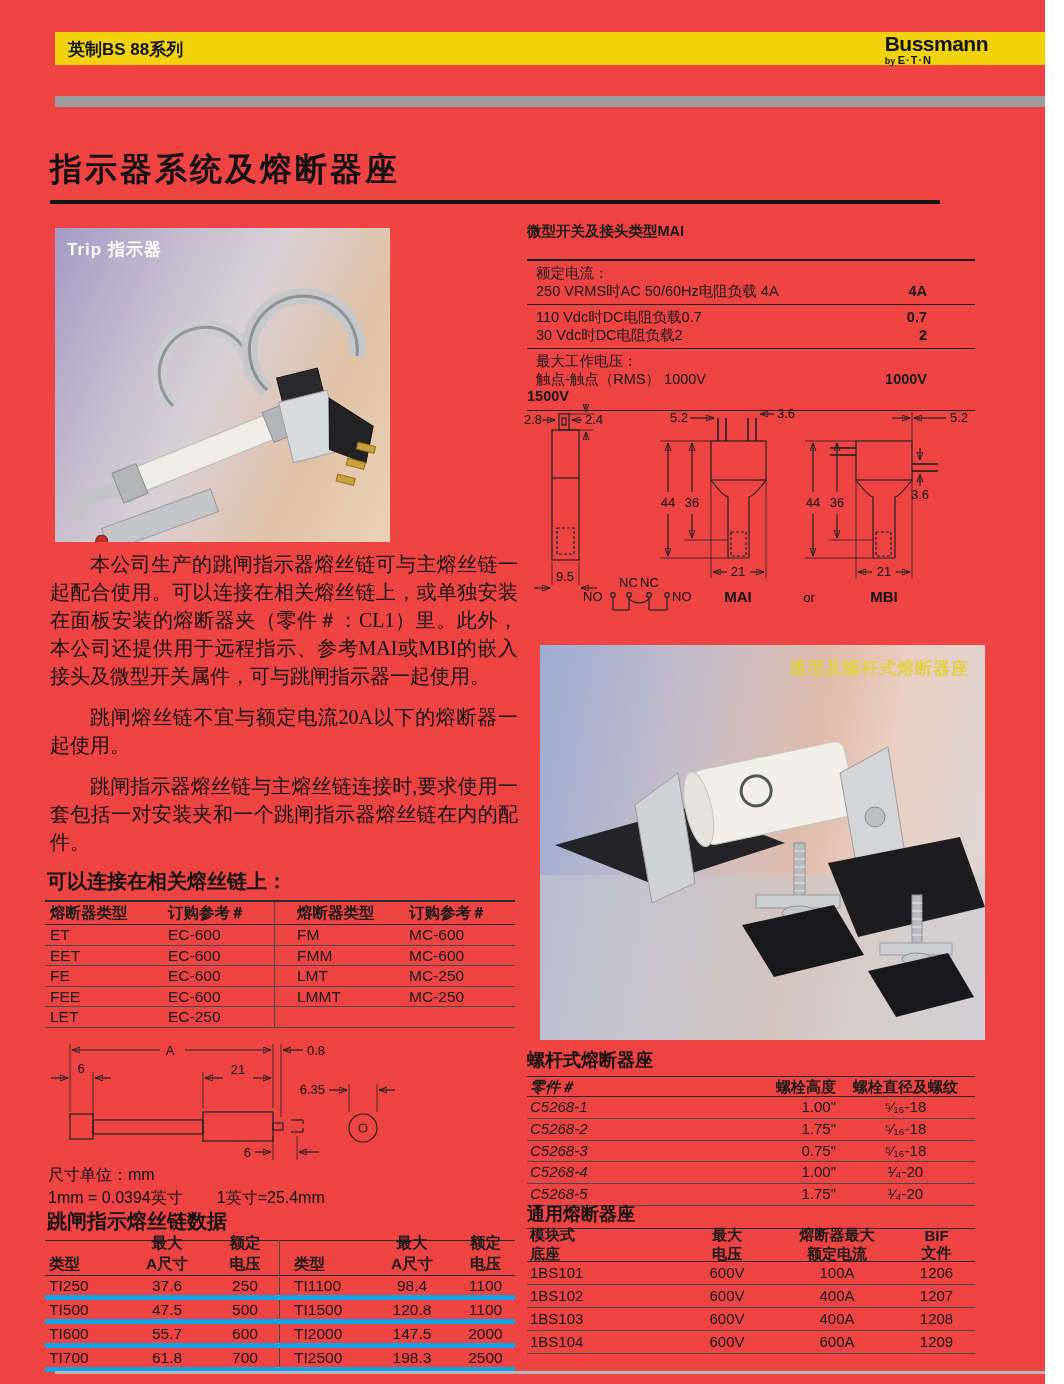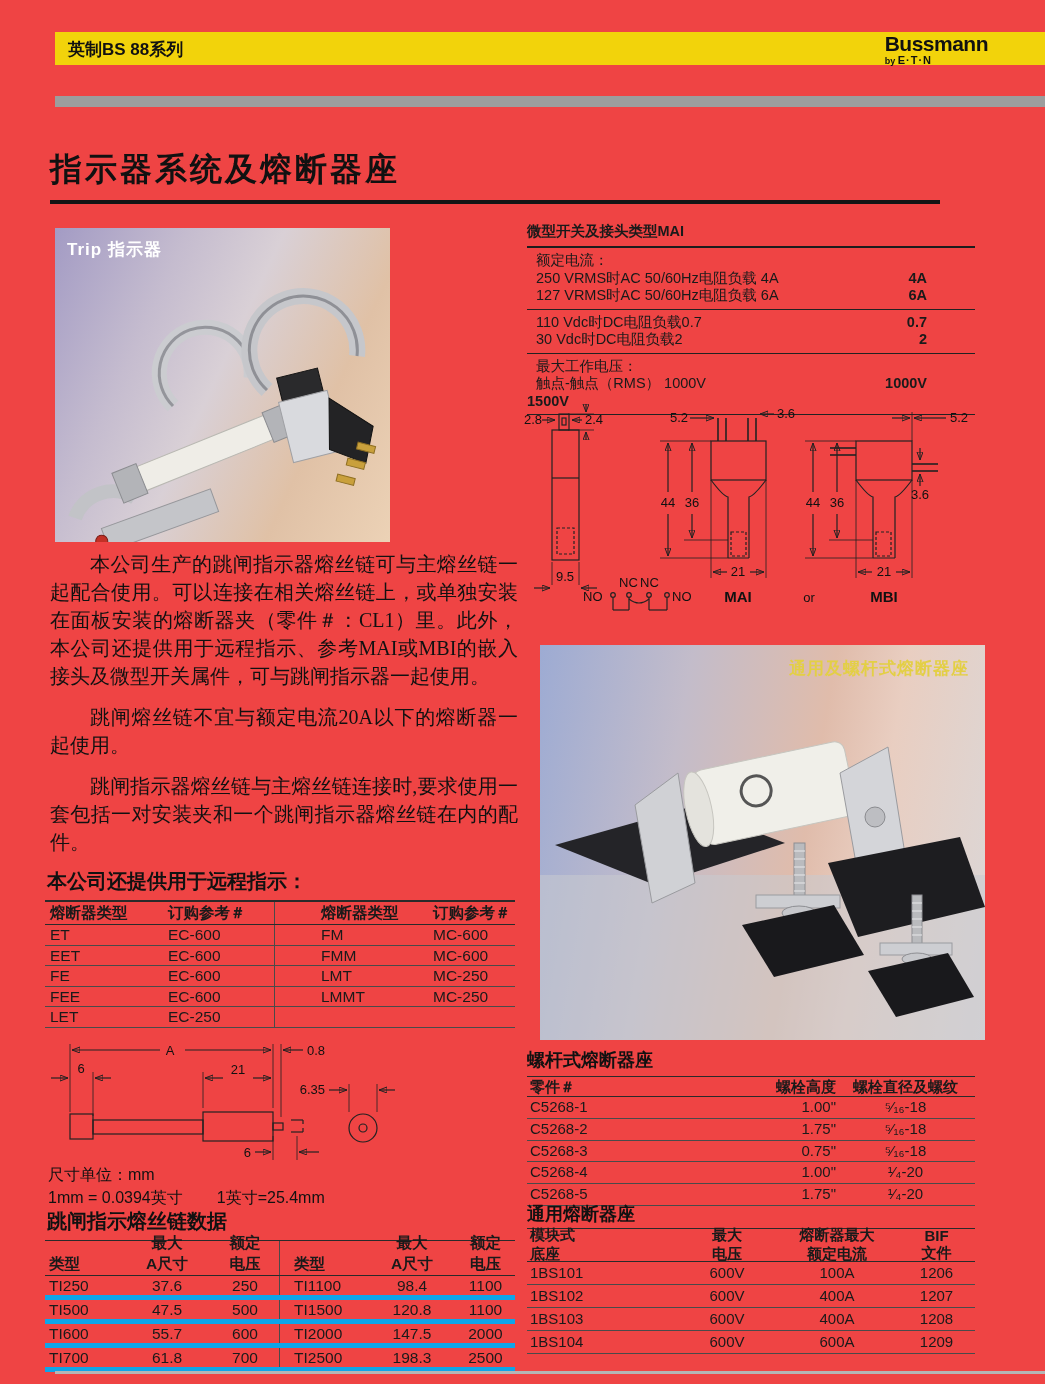--- a/index.html
+++ b/index.html
@@ -21,32 +21,32 @@
   
   .photo1{position:absolute;left:55px;top:228px;width:335px;height:314px;
           background:linear-gradient(115deg,#a39bc4 0%,#c5bccf 28%,#d9d0d6 48%,#e0c1a6 74%,#ecd2b6 100%);}
   .photo1 .plabel{position:absolute;left:12px;top:10px;color:#fff;font-weight:bold;font-size:17px;letter-spacing:1px;}
   .photo2{position:absolute;left:540px;top:645px;width:445px;height:395px;
           background:linear-gradient(100deg,#9dabd3 0%,#c3bcca 30%,#e0bcab 58%,#e9cec1 72%,#dad7d8 100%);}
   .photo2 .plabel{position:absolute;right:16px;top:12px;color:#e3cf45;font-weight:bold;font-size:17px;letter-spacing:1px;}
   .photo1 svg,.photo2 svg{position:absolute;left:0;top:0;}
   
   .mai{position:absolute;left:527px;top:222px;width:448px;font-size:14.5px;}
-  .mai .t{font-weight:bold;font-size:14.5px;padding-bottom:5px;border-bottom:2px solid #1d1d1d;}
+  .mai .t{font-weight:bold;font-size:14.5px;padding-bottom:18px;border-bottom:2px solid #1d1d1d;}
   .mai .sec{border-bottom:1.6px solid #222;padding:4px 0;}
   .mai .sec:last-child{border-bottom:1.6px solid #222;}
   .mai .row{display:flex;height:17.5px;line-height:17.5px;align-items:center;}
   .mai .row .lab{padding-left:9px;flex:1;white-space:nowrap;}
   .mai .row .val{font-weight:bold;padding-right:48px;}
   
   .h-left{position:absolute;left:47px;font-size:20px;font-weight:bold;color:#111;}
   .h-right{position:absolute;left:527px;font-size:18px;font-weight:bold;color:#111;}
   
   .otab{position:absolute;left:45px;top:900px;width:470px;font-size:15.5px;}
-  .orow{display:flex;border-bottom:1px solid #4a4a4a;height:19.5px;line-height:19.5px;gap:24px;}
+  .orow{display:flex;border-bottom:1px solid #4a4a4a;height:19.5px;line-height:19.5px;}
   .orow.head{border-top:2px solid #2a2a2a;border-bottom:1.6px solid #2a2a2a;font-weight:bold;height:22px;line-height:22px;}
   .ohl{display:flex;width:229px;border-right:1.2px solid #4a4a4a;}
   .ohr{display:flex;flex:1;}
   .oc1{width:118px;padding-left:5px;}
   .oc2{flex:1;}
   .oc3{width:112px;padding-left:22px;}
   .oc4{flex:1;}
   
   .titab{position:absolute;left:45px;top:1240px;width:470px;font-size:15.5px;}
   .tihead{display:flex;border-top:1.6px solid #2a2a2a;border-bottom:1.6px solid #2a2a2a;font-weight:bold;height:34px;}
@@ -54,21 +54,21 @@
   .tihl{display:flex;width:234px;border-right:1.2px solid #4a4a4a;}
   .tihr{display:flex;flex:1;}
   .tc1{width:74px;padding-left:4px;display:flex;flex-direction:column;justify-content:flex-end;}
   .tc2{width:88px;text-align:center;display:flex;flex-direction:column;justify-content:flex-end;}
   .tc3{flex:1;text-align:center;display:flex;flex-direction:column;justify-content:flex-end;}
   .tirow .tc1,.tirow .tc2,.tirow .tc3{display:block;}
   
   .stab{position:absolute;left:527px;top:1076px;width:448px;font-size:15px;}
   .srow{display:flex;border-bottom:1.2px solid #4a4a4a;height:20.8px;line-height:20.8px;}
   .srow.head{border-top:1.6px solid #2a2a2a;border-bottom:1.6px solid #2a2a2a;font-weight:bold;height:19px;line-height:19px;}
-  .sc1{width:168px;padding-left:3px;}
+  .sc1{width:168px;padding-left:3px;font-style:italic;}
   .sc2{width:138px;text-align:right;}
   .sc3{flex:1;text-align:center;}
   
   .utab{position:absolute;left:527px;top:1228px;width:448px;font-size:15px;}
   .uhead{display:flex;border-top:1.6px solid #2a2a2a;border-bottom:1.6px solid #2a2a2a;font-weight:bold;height:32px;}
   .urow{display:flex;border-bottom:1.2px solid #4a4a4a;height:22px;line-height:22px;}
   .uc1{width:148px;padding-left:3px;display:flex;flex-direction:column;justify-content:center;}
   .uc2{width:98px;text-align:center;display:flex;flex-direction:column;justify-content:center;}
   .uc3{width:122px;text-align:center;display:flex;flex-direction:column;justify-content:center;}
   .uc4{flex:1;text-align:center;display:flex;flex-direction:column;justify-content:center;}
@@ -134,24 +134,20 @@
   <div class="mai">
     <div class="t">微型开关及接头类型MAI</div>
     <div class="sec">
       <div class="row">
           <span class="lab">额定电流：</span>
           <span class="val"></span>
         </div>
       <div class="row">
           <span class="lab">250 VRMS时AC 50/60Hz电阻负载  4A</span>
           <span class="val">4A</span>
-        </div>
-      <div class="row">
-          <span class="lab">127 VRMS时AC 50/60Hz电阻负载  6A</span>
-          <span class="val">6A</span>
         </div>
     </div>
     <div class="sec">
       <div class="row">
           <span class="lab">110 Vdc时DC电阻负载0.7</span>
           <span class="val">0.7</span>
         </div>
       <div class="row">
           <span class="lab">30 Vdc时DC电阻负载2</span>
           <span class="val">2</span>
@@ -274,21 +270,21 @@
     <text x="287" y="202" text-anchor="middle">or</text>
     <text x="362" y="202" text-anchor="middle" class="lbl">MBI</text>
   </svg>
 
   <div class="bodytxt">
     <p>本公司生产的跳闸指示器熔丝链可与主熔丝链一起配合使用。可以连接在相关熔丝链上，或单独安装在面板安装的熔断器夹（零件＃：CL1）里。此外，本公司还提供用于远程指示、参考MAI或MBI的嵌入接头及微型开关属件，可与跳闸指示器一起使用。</p>
     <p>跳闸熔丝链不宜与额定电流20A以下的熔断器一起使用。</p>
     <p>跳闸指示器熔丝链与主熔丝链连接时,要求使用一套包括一对安装夹和一个跳闸指示器熔丝链在内的配件。</p>
   </div>
 
-  <div class="h-left" style="top:868px;">本公司还提供用于远程指示：</div>
+  <div class="h-left" style="top:868px;">可以连接在相关熔丝链上：</div>
   <div class="otab">
     <div class="orow head">
       <div class="ohl">
           <span class="oc1">熔断器类型</span>
           <span class="oc2">订购参考＃</span>
         </div>
       <div class="ohr">
           <span class="oc3">熔断器类型</span>
           <span class="oc4">订购参考＃</span>
         </div>

